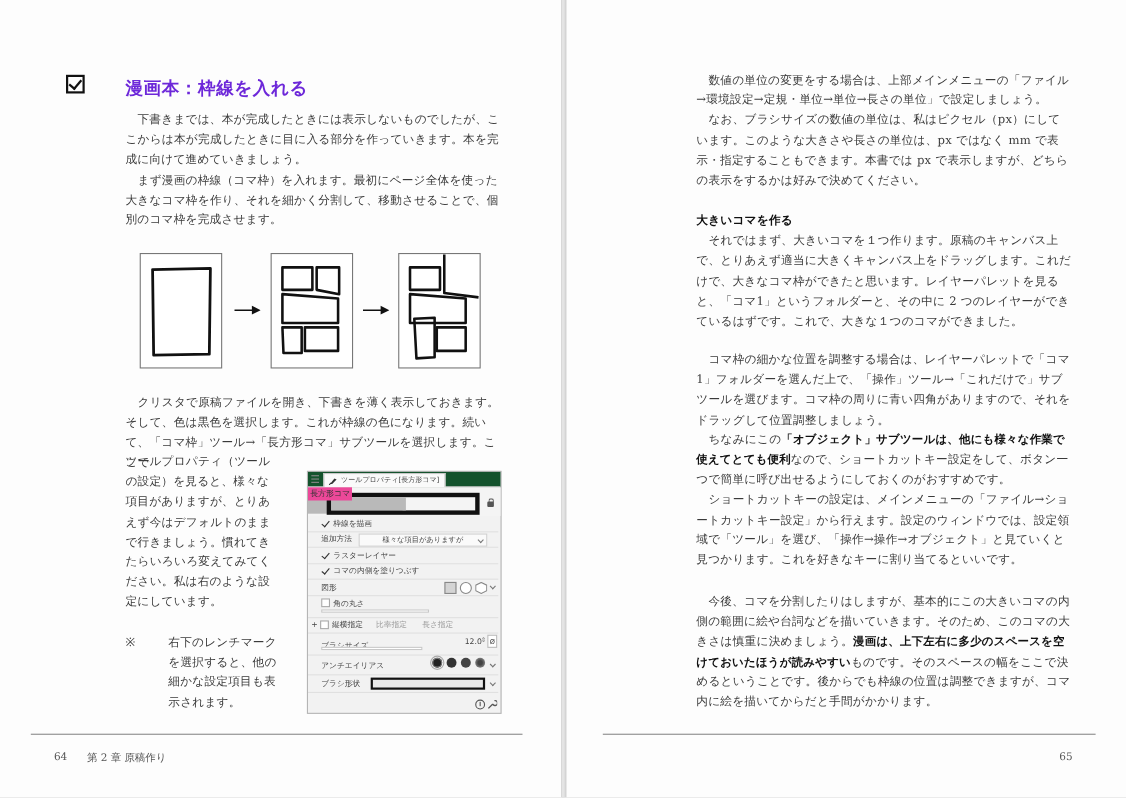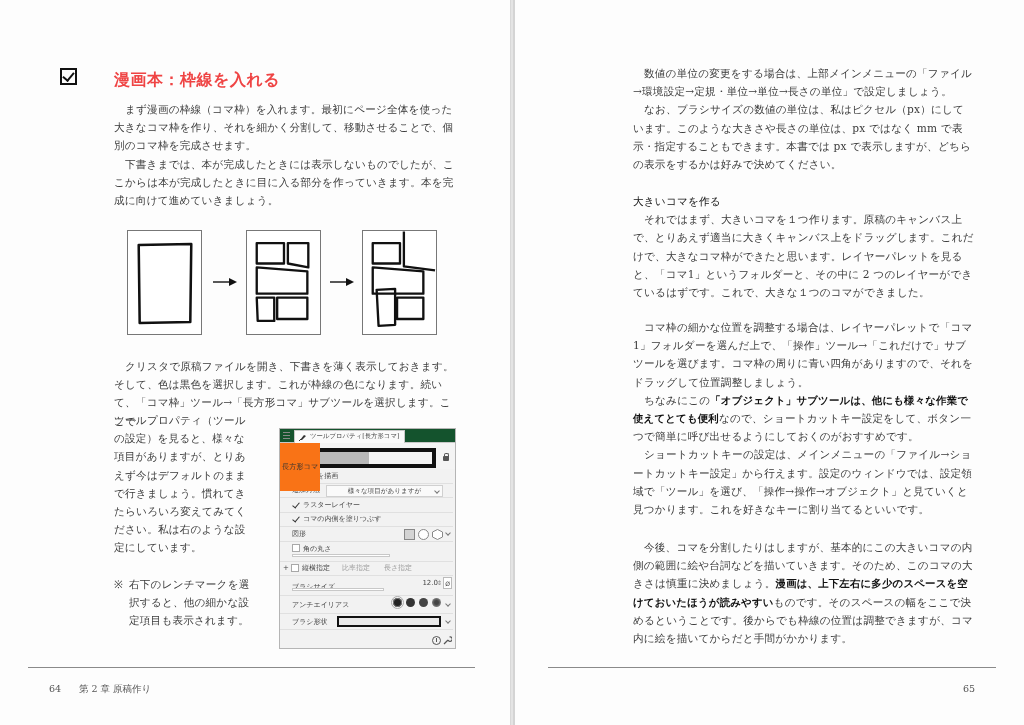--- a/index.html
+++ b/index.html
@@ -9,42 +9,42 @@
   .page.left { left: 0; width: 511px; border-right: 1px solid #d8d8d8; }
   .page.right { left: 513px; width: 511px; border-left: 2px solid #d4d4d4; }
 
   .p { font-size: 10.6px; line-height: 18.2px; letter-spacing: 0.2px; }
   .p .indent { display: inline-block; width: 11px; }
   .bold { font-family: "DejaVu Sans", "Liberation Sans", sans-serif; font-weight: bold; color: #111; font-size: 10.4px; }
 
   
   .check-icon { position: absolute; left: 60px; top: 68px; width: 17px; height: 17px; border: 2px solid #111; }
   .check-icon::after { content: ""; position: absolute; left: 3px; top: 0px; width: 5px; height: 9px; border-right: 2.5px solid #111; border-bottom: 2.5px solid #111; transform: rotate(40deg); }
-  .section-title { position: absolute; left: 114px; top: 70px; font-family: "DejaVu Sans", "Liberation Sans", sans-serif; font-weight: bold; font-size: 16px; color: #ef4444; letter-spacing: 0.5px; }
+  .section-title { position: absolute; left: 114px; top: 70px; font-family: "DejaVu Sans", "Liberation Sans", sans-serif; font-weight: bold; font-size: 16px; color: #6d28d9; letter-spacing: 0.5px; }
   .intro { position: absolute; left: 114px; top: 100px; width: 342px; }
 
   .diagram { position: absolute; top: 230px; width: 75px; height: 105px; border: 1px solid #777; background: #fff; }
   .diagram svg { width: 100%; height: 100%; }
   .arrow { position: absolute; top: 277px; width: 24px; height: 10px; }
 
   .body2 { position: absolute; left: 114px; top: 357px; width: 345px; }
   .narrow { position: absolute; left: 114px; top: 411px; width: 136px; }
   .note { position: absolute; left: 114px; top: 575px; width: 140px; }
   .note .mark { position: absolute; left: 0; top: 0; }
-  .note .txt { margin-left: 15px; }
+  .note .txt { margin-left: 39px; }
 
   
   .panel { position: absolute; left: 279px; top: 428px; width: 177px; height: 221px; background: #f2f2f2; border: 1px solid #b5b5b5; font-family: "DejaVu Sans", "Liberation Sans", sans-serif; font-size: 7px; color: #444; }
   .panel-tabbar { height: 14px; background: #14532d; border-bottom: 1px solid #c8c8c8; position: relative; }
   .menu-icon { position: absolute; left: 3px; top: 3px; width: 7px; height: 7px; border-top: 1px solid #888; border-bottom: 1px solid #888; }
   .menu-icon::after { content: ""; position: absolute; left: 0; top: 2px; width: 7px; border-top: 1px solid #888; }
   .panel-tab { position: absolute; left: 14px; top: 1px; height: 13px; padding: 1px 5px 0 15px; background: #fafafa; border: 1px solid #c8c8c8; border-bottom: none; font-size: 6.4px; white-space: nowrap; }
   .brush-icon { position: absolute; left: 4px; top: 2px; width: 8px; height: 8px; }
   .preview { position: relative; height: 26px; background: #f4f4f4; }
-  .preview-label { position: absolute; left: 0; top: 0; background: #f97316; padding: 19px 2px; font-size: 7.2px; color: #333; z-index: 2; }
+  .preview-label { position: absolute; left: 0; top: 0; background: #ec4899; padding: 1px 2px; font-size: 7.2px; color: #333; z-index: 2; }
   .preview-gray { position: absolute; left: 0; top: 10px; width: 86px; height: 14px; background: #b9b9b9; }
   .preview-rect { position: absolute; left: 17px; top: 5px; width: 139px; height: 20px; border: 4px solid #111; background: transparent; z-index: 1; }
   .preview-rect::before { content: ""; position: absolute; left: 0; top: 0; width: 68px; height: 12px; background: #b9b9b9; }
   .lock-icon { position: absolute; right: 6px; top: 13px; width: 6px; height: 5px; background: #555; border-radius: 1px; }
   .lock-icon::before { content: ""; position: absolute; left: 1px; top: -3px; width: 3px; height: 3px; border: 1px solid #555; border-bottom: none; border-radius: 2px 2px 0 0; }
   .prow { position: relative; height: 14.5px; border-bottom: 1px solid #e0e0e0; display: flex; align-items: center; padding-left: 12px; margin: 0 2px 0 0; }
   .prow.indent0 { padding-left: 3px; }
   .cbx { width: 8px; height: 8px; border: 1px solid #a8a8a8; background: #fff; margin-right: 3px; position: relative; flex: none; }
   .cbx.on { border: none; background: transparent; }
   .cbx.on::after { content: ""; position: absolute; left: 2px; top: 0px; width: 3px; height: 6px; border-right: 1.3px solid #333; border-bottom: 1.3px solid #333; transform: rotate(40deg); }
@@ -70,32 +70,32 @@
   .panel-footer { position: absolute; left: 0; right: 0; bottom: 0; height: 14px; }
   .icon-circle { position: absolute; right: 14px; top: 2px; width: 9px; height: 9px; border: 1px solid #555; border-radius: 50%; }
   .icon-circle::after { content: ""; position: absolute; left: 3px; top: 1px; width: 1px; height: 4px; background: #555; }
   .wrench-icon { position: absolute; right: 3px; top: 2px; width: 9px; height: 9px; }
 
   .footer-rule { position: absolute; top: 667px; height: 1px; background: #8a8a8a; }
   .folio { position: absolute; top: 683px; font-size: 9.5px; color: #555; }
 
   
   .rblock { position: absolute; left: 633px; width: 342px; }
-  .subhead { font-family: "DejaVu Sans", "Liberation Sans", sans-serif; font-weight: normal; font-size: 10.6px; color: #111; }
+  .subhead { font-family: "DejaVu Sans", "Liberation Sans", sans-serif; font-weight: bold; font-size: 10.6px; color: #111; }
 </style>
 </head>
 <body>
 
 <div class="page left">
   <div class="check-icon"></div>
   <div class="section-title">漫画本：枠線を入れる</div>
 
   <div class="intro">
+    <p class="p"><span class="indent"></span><span>下書きまでは、本が完成したときには表示しないものでしたが、ここからは本が完成したときに目に入る部分を作っていきます。本を完成に向けて進めていきましょう。</span></p>
     <p class="p"><span class="indent"></span><span>まず漫画の枠線（コマ枠）を入れます。最初にページ全体を使った大きなコマ枠を作り、それを細かく分割して、移動させることで、個別のコマ枠を完成させます。</span></p>
-    <p class="p"><span class="indent"></span><span>下書きまでは、本が完成したときには表示しないものでしたが、ここからは本が完成したときに目に入る部分を作っていきます。本を完成に向けて進めていきましょう。</span></p>
   </div>
 
   <div class="diagram" style="left:127px;">
     <svg viewBox="0 0 75 105">
       <path d="M11,14 L65,13 L64,93 L12,94 Z" fill="none" stroke="#111" stroke-width="2.6" stroke-linejoin="round"></path>
     </svg>
   </div>
   <svg class="arrow" style="left:213px;" viewBox="0 0 24 10">
     <line x1="0" y1="5" x2="17" y2="5" stroke="#111" stroke-width="1.4"></line>
       <polygon points="16,1 24,5 16,9" fill="#111"></polygon>

